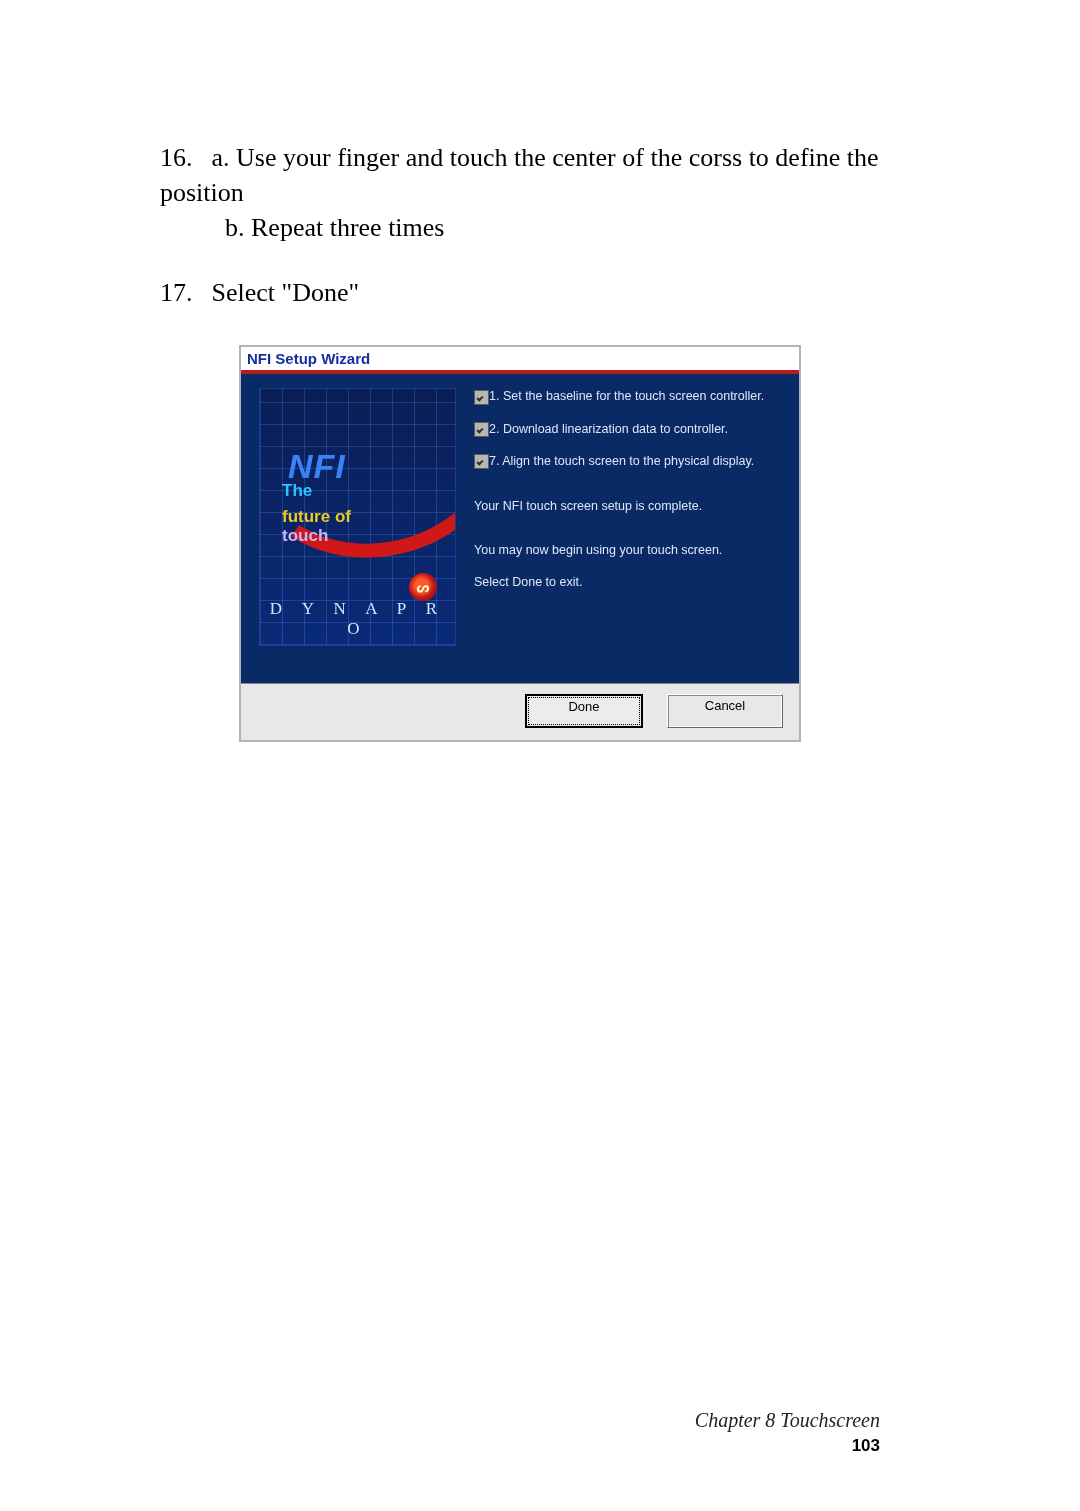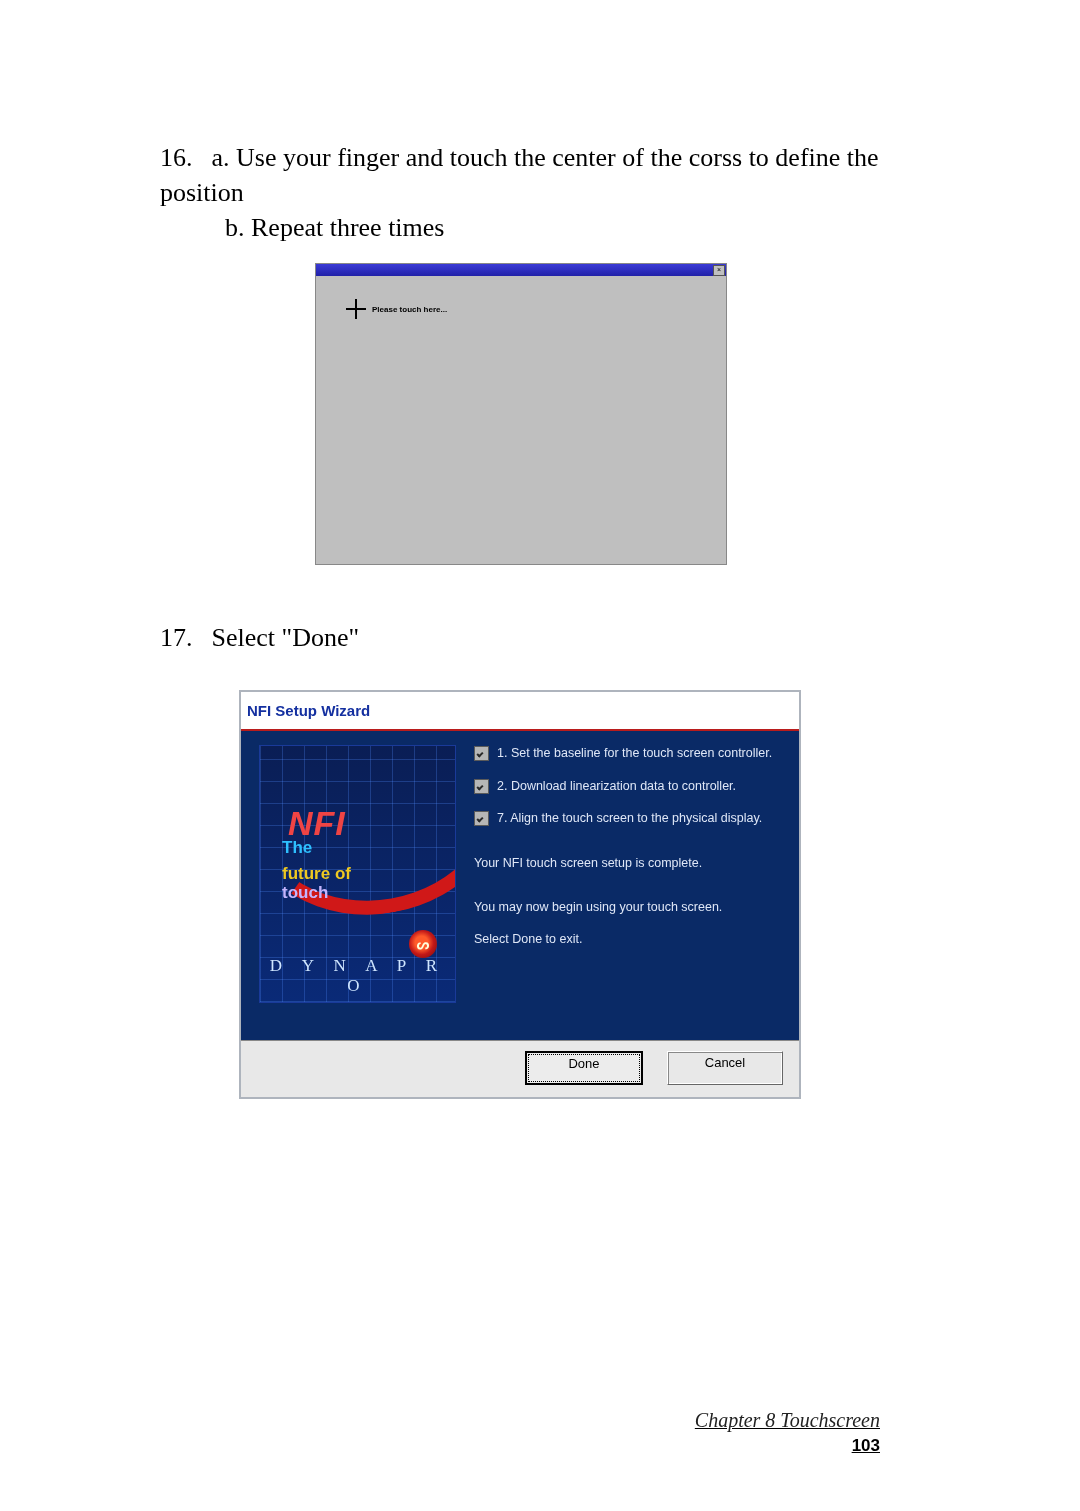--- a/index.html
+++ b/index.html
@@ -99,22 +99,22 @@
     font-family: Tahoma, Arial, sans-serif;
     color: #fff;
     position: relative;
     box-sizing: border-box;
   }
   .shot2-title {
     background: #fff;
     color: #1430a0;
     font-weight: bold;
     font-size: 15px;
-    padding: 10px 6px;
-    border-bottom: 2px solid #b91c1c;
+    padding: 3px 6px;
+    border-bottom: 4px solid #b91c1c;
   }
   .shot2-body {
     display: flex;
     padding: 14px 18px 10px 18px;
     gap: 18px;
     min-height: 285px;
   }
   .shot2-logo {
     width: 195px;
     height: 256px;
@@ -143,21 +143,21 @@
     transform: rotate(-10deg);
     border-bottom-color: #d01818;
   }
   .shot2-logo .nfi {
     position: absolute;
     left: 28px; top: 58px;
     font-family: Arial, sans-serif;
     font-weight: 900;
     font-size: 34px;
     font-style: italic;
-    color: #ef4444;
+    color: #3b82f6;
     letter-spacing: 1px;
   }
   .shot2-logo .tag1 { position:absolute; left:22px; top:92px; color:#2ec0ff; font-weight:bold; font-size:17px;}
   .shot2-logo .tag2 { position:absolute; left:22px; top:118px; color:#eec821; font-weight:bold; font-size:17px;}
   .shot2-logo .tag3 { position:absolute; left:22px; top:137px; color:#c4b5fd; font-weight:bold; font-size:17px;}
   .shot2-logo .dyn {
     position: absolute;
     left: 0; right: 0; bottom: 6px;
     text-align: center;
     color: #cfe6ff;
@@ -175,22 +175,21 @@
     color:#ffd; font-family:Arial; font-size:14px; font-weight:bold;
   }
 
   .shot2-right {
     flex: 1 1 auto;
     font-size: 12.5px;
     color: #dfe7f7;
   }
   .step-row {
     display: flex;
-    align-items: flex-start;
-    gap: 8px;
+    align-items: center;
     margin-bottom: 16px;
   }
   .step-row .cb {
     width: 13px; height: 13px;
     background: #b6b6b6;
     border: 1px solid #5a5a5a;
     position: relative;
     flex: 0 0 auto;
     margin-top: 1px;
   }
@@ -233,21 +232,20 @@
     border: 2px solid #000;
     box-shadow: none;
     background: #ececec;
   }
 
   
   .page-foot {
     position: absolute;
     left: 0; right: 120px; bottom: 55px;
     text-align: right;
-    text-decoration: underline;
   }
   .page-foot .chap {
     font-style: italic;
     font-family: "Times New Roman", serif;
     font-size: 20px;
     color: #222;
   }
   .page-foot .pn {
     display: block;
     font-family: Arial, sans-serif;
@@ -260,29 +258,20 @@
 <body>
 
 <div class="page">
 
   <div class="instr">
     <span class="num">16.</span>
     <span class="first-line">a. Use your finger and touch the center of the corss to define the position</span>
     <span class="line-b">b. Repeat three times</span>
   </div>
 
-  <div class="shot1-wrap">
-    <div class="shot1">
-      <div class="shot1-titlebar">
-        <div class="shot1-closebox">×</div>
-      </div>
-      <div class="shot1-cross"></div>
-      <div class="shot1-label">Please touch here...</div>
-    </div>
-  </div>
 
   <div class="instr" style="margin-top:30px">
     <span class="num">17.</span>
     <span class="first-line">Select "Done"</span>
   </div>
 
   <div class="shot2-wrap">
     <div class="shot2">
       <div class="shot2-title">NFI Setup Wizard</div>
 

